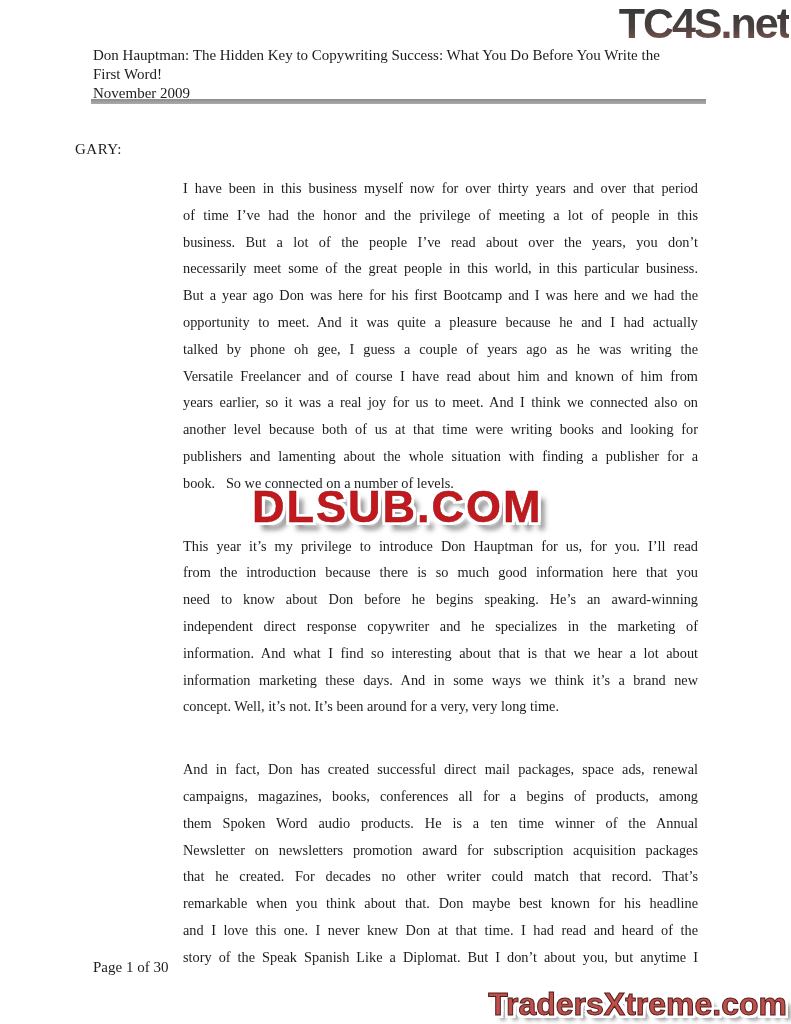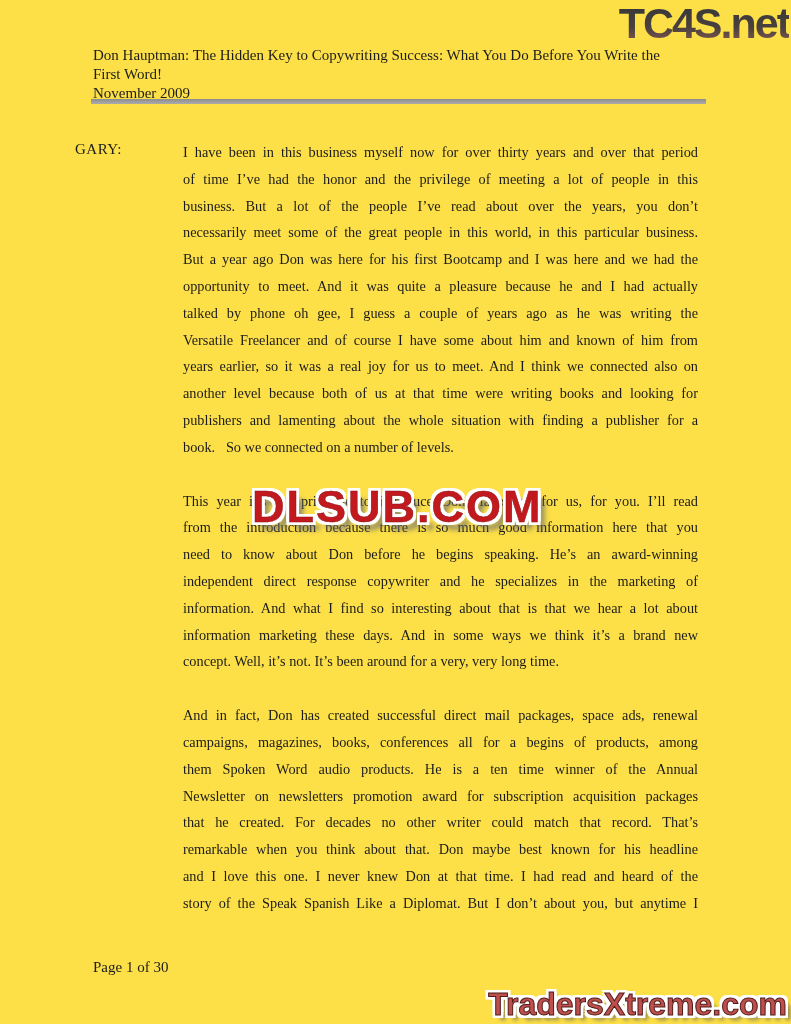--- a/index.html
+++ b/index.html
@@ -3,21 +3,21 @@
 <meta charset="utf-8">
 <style>
   * { margin: 0; padding: 0; box-sizing: border-box; }
   html, body { background: #e8e8e8; }
   body { font-family: "Liberation Serif", serif; }
 
   .page {
     position: relative;
     width: 791px;
     height: 1024px;
-    background: #fde047;
+    background: #ffffff;
     overflow: hidden;
     margin: 0 auto;
     color: #1c1c1c;
   }
 
   
   .tc4s-logo {
     position: absolute;
     top: 0px;
     right: 2px;
@@ -65,21 +65,21 @@
     font-size: 15px;
     letter-spacing: 0.5px;
   }
   .body-col {
     position: absolute;
     left: 183px;
     top: 139px;
     width: 515px;
     font-size: 14.3px;
   }
-  .para { margin-bottom: 27px; }
+  .para { margin-bottom: 27px; margin-top: 36px; }
   .para .line {
     line-height: 26.8px;
     text-align: justify;
     text-align-last: justify;
     white-space: normal;
   }
   .para .line.last { text-align-last: left; }
   .para.justify-all .line.last { text-align-last: justify; }
 
   
@@ -146,21 +146,21 @@
 
   <div class="body-col">
     <div class="para">
         <div class="line">I have been in this business myself now for over thirty years and over that period</div>
         <div class="line">of time I’ve had the honor and the privilege of meeting a lot of people in this</div>
         <div class="line">business. But a lot of the people I’ve read about over the years, you don’t</div>
         <div class="line">necessarily meet some of the great people in this world, in this particular business.</div>
         <div class="line">But a year ago Don was here for his first Bootcamp and I was here and we had the</div>
         <div class="line">opportunity to meet. And it was quite a pleasure because he and I had actually</div>
         <div class="line">talked by phone oh gee, I guess a couple of years ago as he was writing the</div>
-        <div class="line">Versatile Freelancer and of course I have some about him and known of him from</div>
+        <div class="line">Versatile Freelancer and of course I have read about him and known of him from</div>
         <div class="line">years earlier, so it was a real joy for us to meet. And I think we connected also on</div>
         <div class="line">another level because both of us at that time were writing books and looking for</div>
         <div class="line">publishers and lamenting about the whole situation with finding a publisher for a</div>
         <div class="line last">book.&nbsp;&nbsp; So we connected on a number of levels.</div>
       </div>
     <div class="para">
         <div class="line">This year it’s my privilege to introduce Don Hauptman for us, for you. I’ll read</div>
         <div class="line">from the introduction because there is so much good information here that you</div>
         <div class="line">need to know about Don before he begins speaking. He’s an award-winning</div>
         <div class="line">independent direct response copywriter and he specializes in the marketing of</div>

